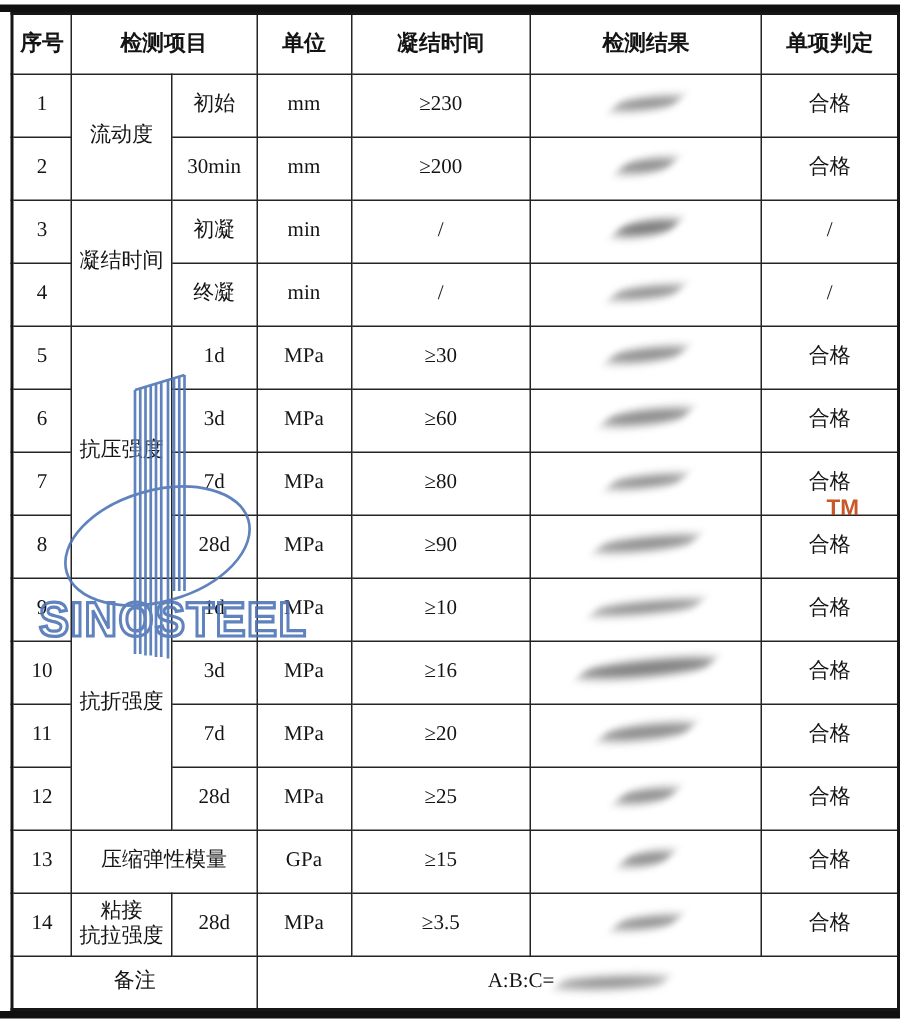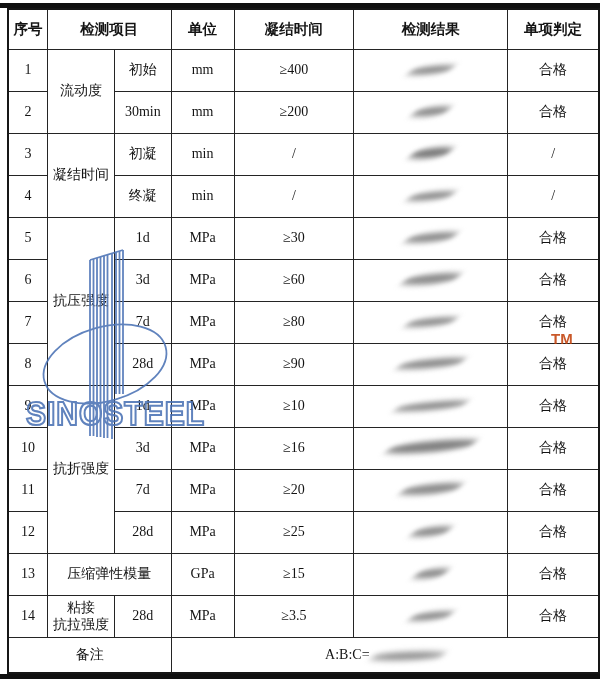--- a/index.html
+++ b/index.html
@@ -98,21 +98,21 @@
       <th>检测结果</th>
       <th>单项判定</th>
     </tr>
   </thead>
   <tbody>
     <tr>
       <td class="num-cell">1</td>
       <td rowspan="2" class="group-cell">流动度</td>
       <td class="sub-cell">初始</td>
       <td class="unit-cell">mm</td>
-      <td class="req-cell">≥400</td>
+      <td class="req-cell">≥230</td>
       <td><span class="smudge"></span></td>
       <td>合格</td>
     </tr>
     <tr>
       <td class="num-cell">2</td>
       <td class="sub-cell">30min</td>
       <td class="unit-cell">mm</td>
       <td class="req-cell">≥200</td>
       <td><span class="smudge"></span></td>
       <td>合格</td>

